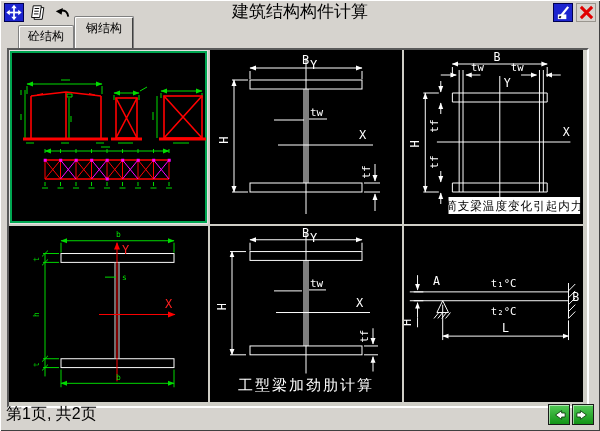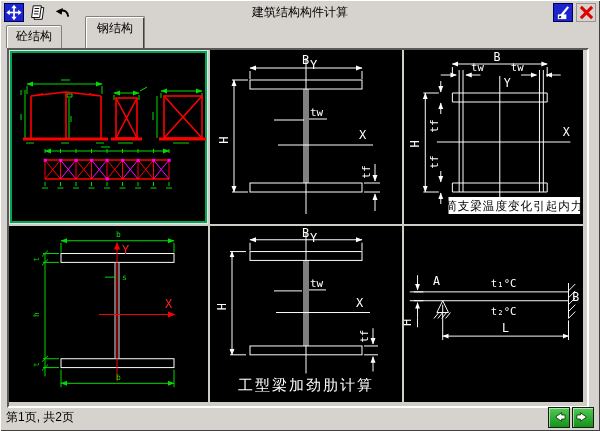--- a/index.html
+++ b/index.html
@@ -8,23 +8,23 @@
     box-shadow:inset 1px 1px 0 #ffffff, inset -1px -1px 0 #404040;}
   
   .titlebar{position:absolute;top:0;left:0;right:0;height:26px;}
   .tb-left{position:absolute;left:4px;top:3px;display:flex;gap:4px;align-items:center;}
   .tb-right{position:absolute;right:4px;top:3px;display:flex;gap:3px;align-items:center;}
   .icon-btn{width:20px;height:19px;padding:0;border:none;background:transparent;display:flex;
     align-items:center;justify-content:center;cursor:pointer;}
   .icon-btn.blue{background:#1c24cf;border:1px solid #000050;}
   .icon-btn.close{background:#d6d3ce;border:1px solid #9a968f;}
   .title{position:absolute;left:0;right:0;top:0;height:26px;line-height:24px;text-align:center;
-    font-size:12px;color:#000;}
-  
-  .tabs{position:absolute;top:26px;left:6px;height:22px;display:flex;align-items:flex-end;gap:23px;}
+    font-size:17px;color:#000;}
+  
+  .tabs{position:absolute;top:26px;left:18px;height:22px;display:flex;align-items:flex-end;}
   .tab{font-size:12px;color:#000;background:#d6d3ce;border:1px solid #808080;border-bottom:none;
     border-top-left-radius:2px;border-top-right-radius:2px;cursor:pointer;}
   .tab.inactive{padding:2px 9px 3px;margin-bottom:0;box-shadow:inset 1px 1px 0 #fff;}
   .tab.active{padding:3px 11px 11px;position:relative;z-index:3;
     box-shadow:inset 1px 1px 0 #fff, inset -1px 0 0 #404040;}
   
   .draw-area{position:absolute;top:48px;left:7px;width:578px;height:356px;
     border:2px solid;border-color:#5a5a5a #ffffff #ffffff #5a5a5a;background:#cfcec6;}
   .grid{display:grid;width:574px;height:352px;grid-template-columns:199px 192px 1fr;
     grid-template-rows:174px 1fr;gap:2px;background:#cfcec6;}
@@ -40,21 +40,21 @@
   .r{stroke:#ff0000;fill:none;stroke-width:1;}
   .r2{stroke:#ff0000;fill:none;stroke-width:1.6;}
   .r3{stroke:#ff0000;fill:none;stroke-width:3;}
   .rt{fill:#ff2020;font-size:12px;font-family:"DejaVu Sans Mono", monospace;}
   .m{stroke:#ff00ff;fill:none;stroke-width:1;}
   .gray{stroke:#b8b8b8;fill:none;stroke-width:1.2;}
   .cap5{fill:#ffffff;font-size:15px;letter-spacing:2px;font-family:"Liberation Sans",sans-serif;}
   .cap3{fill:#000000;font-size:12px;letter-spacing:1px;font-family:"Liberation Sans",sans-serif;}
   
   .statusbar{position:absolute;left:0;right:0;top:404px;height:26px;display:flex;
-    align-items:center;padding:0 6px;font-size:12px;color:#000;}
+    align-items:flex-start;padding:0 6px;font-size:16px;color:#000;}
   .nav{margin-left:auto;display:flex;gap:2px;}
   .navbtn{width:22px;height:21px;padding:0;border:1px solid #1a1a1a;cursor:pointer;
     background:linear-gradient(#53c956,#139417);display:flex;align-items:center;justify-content:center;
     box-shadow:inset 1px 1px 0 rgba(255,255,255,.55);}
 </style>
 </head>
 <body>
 
 <div class="window">
 

